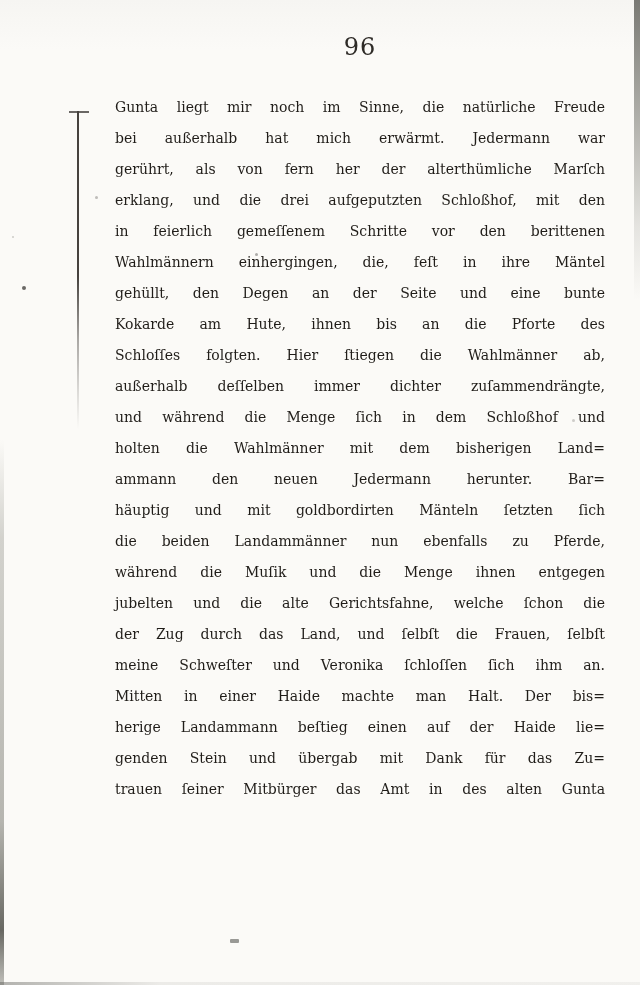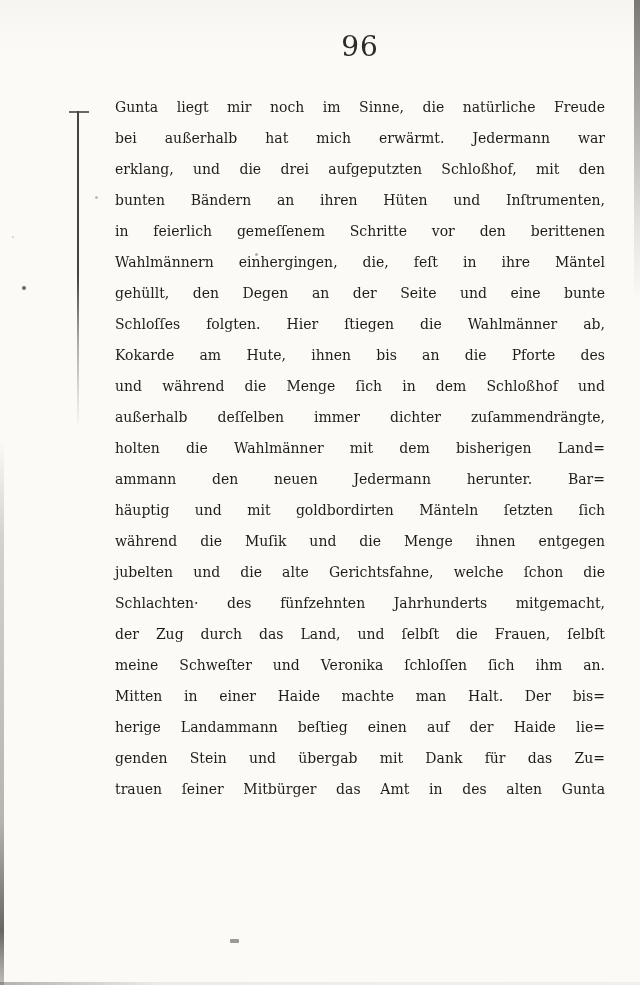--- a/index.html
+++ b/index.html
@@ -15,21 +15,21 @@
     background:
       linear-gradient(180deg, #f6f5f2 0%, var(--color-paper, #fbfaf7) 5%, var(--color-paper, #fbfaf7) 100%);
     font-family: "DejaVu Serif", "Liberation Serif", serif;
   }
   .page-number {
     position: absolute;
     left: 115px;
     top: 34px;
     width: 490px;
     text-align: center;
-    font-size: 28px;
+    font-size: 24px;
     line-height: 26px;
     letter-spacing: 1px;
     color: var(--color-page_number_ink, #2e2b27);
   }
   .text-block {
     position: absolute;
     left: 115px;
     top: 88px;
     width: 490px;
   }
@@ -113,35 +113,35 @@
 </head>
 <body>
 
 <div class="scan">
 
   <div class="page-number">96</div>
 
   <div class="text-block">
     <div class="line">Gunta liegt mir noch im Sinne, die natürliche Freude</div>
     <div class="line">bei außerhalb hat mich erwärmt. Jedermann war</div>
+    <div class="line">gerührt, als von fern her der alterthümliche Marſch</div>
     <div class="line">erklang, und die drei aufgeputzten Schloßhof, mit den</div>
-    <div class="line">bunten Bändern an ihren Hüten und Inſtrumenten,</div>
     <div class="line">in feierlich gemeſſenem Schritte vor den berittenen</div>
     <div class="line">Wahlmännern einhergingen, die, feſt in ihre Mäntel</div>
     <div class="line">gehüllt, den Degen an der Seite und eine bunte</div>
+    <div class="line">Kokarde am Hute, ihnen bis an die Pforte des</div>
     <div class="line">Schloſſes folgten. Hier ſtiegen die Wahlmänner ab,</div>
-    <div class="line">Kokarde am Hute, ihnen bis an die Pforte des</div>
+    <div class="line">außerhalb deſſelben immer dichter zuſammendrängte,</div>
     <div class="line">und während die Menge ſich in dem Schloßhof und</div>
-    <div class="line">außerhalb deſſelben immer dichter zuſammendrängte,</div>
     <div class="line">holten die Wahlmänner mit dem bisherigen Land=</div>
     <div class="line">ammann den neuen Jedermann herunter. Bar=</div>
     <div class="line">häuptig und mit goldbordirten Mänteln ſetzten ſich</div>
+    <div class="line">die beiden Landammänner nun ebenfalls zu Pferde,</div>
     <div class="line">während die Muſik und die Menge ihnen entgegen</div>
     <div class="line">jubelten und die alte Gerichtsfahne, welche ſchon die</div>
-    <div class="line">Schlachten· des fünfzehnten Jahrhunderts mitgemacht,</div>
     <div class="line">der Zug durch das Land, und ſelbſt die Frauen, ſelbſt</div>
     <div class="line">meine Schweſter und Veronika ſchloſſen ſich ihm an.</div>
     <div class="line">Mitten in einer Haide machte man Halt. Der bis=</div>
     <div class="line">herige Landammann beſtieg einen auf der Haide lie=</div>
     <div class="line">genden Stein und übergab mit Dank für das Zu=</div>
     <div class="line">trauen ſeiner Mitbürger das Amt in des alten Gunta</div>
   </div>
 
   <div class="margin-mark"></div>
   <div class="edge-right"></div>

